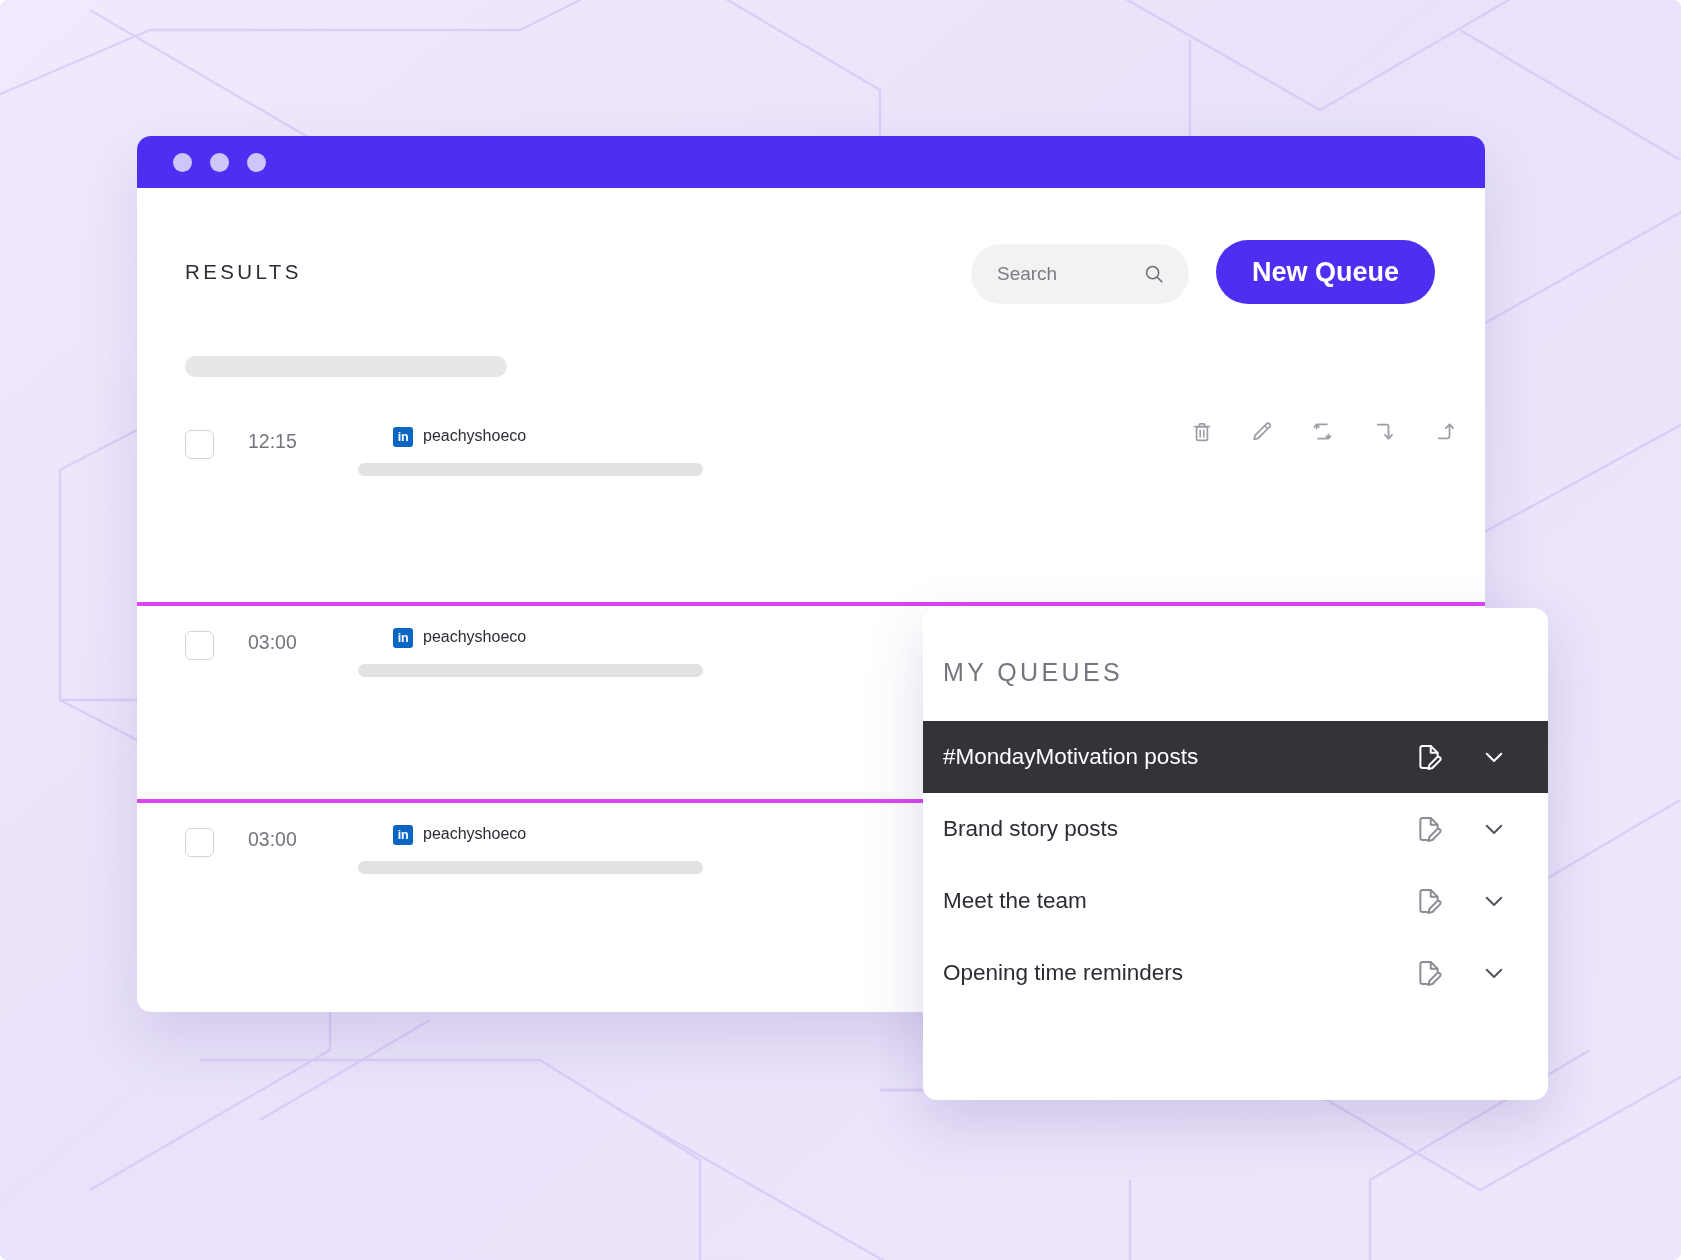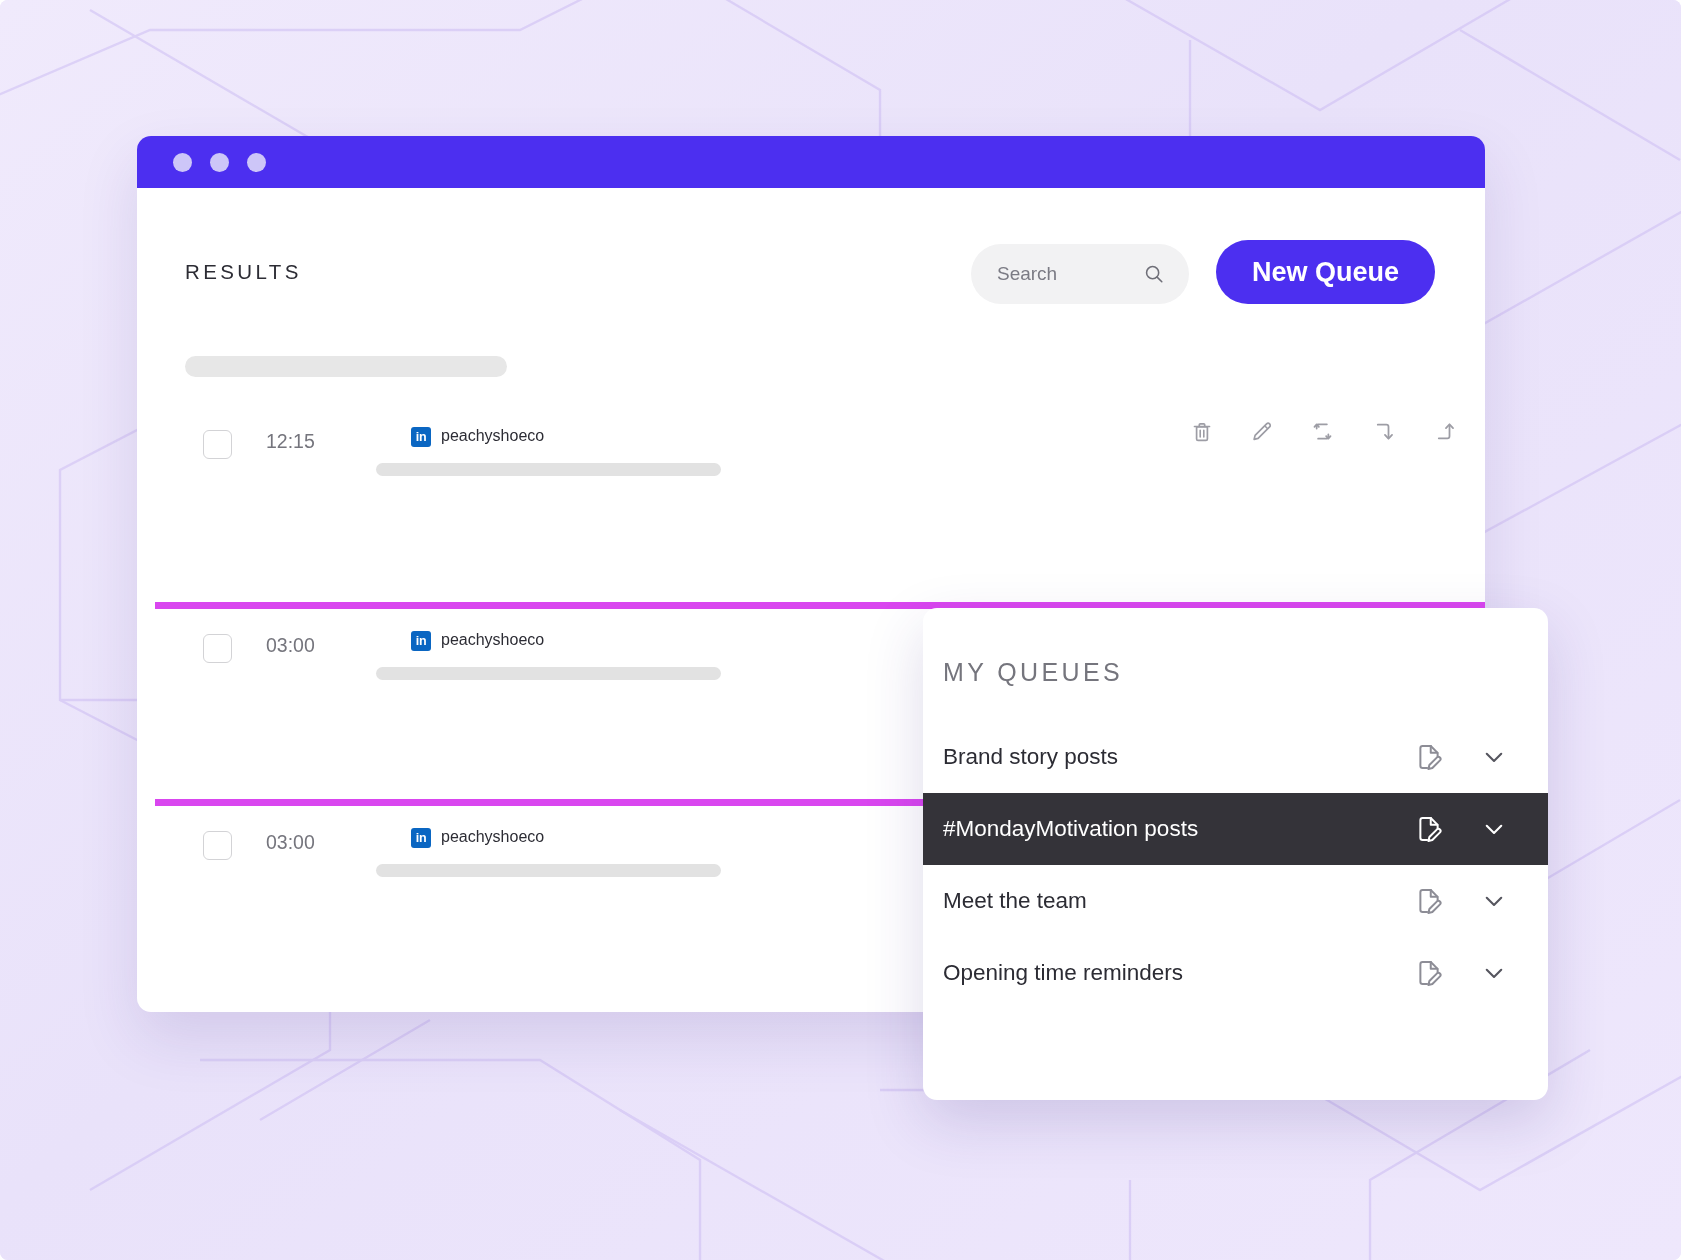--- a/index.html
+++ b/index.html
@@ -106,26 +106,26 @@
 
   
   #skeleton-bar {
     margin: 52px 0 0 48px;
     width: 322px; height: 21px;
     border-radius: 11px;
     background: #e7e7e7;
   }
 
   
-  #results-list { margin-top: 28px; padding-left: 18px; }
+  #results-list { margin-top: 28px; }
 
   .result-row {
     position: relative;
     padding: 22px 0 0 0;
-    border-top: 7px solid #d946ef;
+    border-top: 4px solid #d946ef;
     height: 197px;
   }
   .result-row:first-child { border-top: none; }
 
   .row-main { display: flex; align-items: flex-start; padding-left: 48px; }
 
   .row-check {
     width: 29px; height: 29px;
     border: 1.6px solid #d3d3d6;
     border-radius: 6px;
@@ -379,50 +379,50 @@
 
       </div>
     </div>
   </div>
 
   <div id="queues-panel">
     <div id="queues-title">MY QUEUES</div>
 
     <div id="queues-list">
 
+      <div class="queue-item active">
+        <span class="queue-label">#MondayMotivation posts</span>
+        <span class="queue-icons">
+          <svg class="q-icon" width="30" height="30" viewBox="0 0 24 24" fill="none">
+            <path d="M13.4 3.2H6.9a1.8 1.8 0 0 0-1.8 1.8v14a1.8 1.8 0 0 0 1.8 1.8h3.6" stroke="#ffffff" stroke-width="1.6" stroke-linecap="round" stroke-linejoin="round"></path>
+            <path d="M13.4 3.2L18.9 8.7v3.1" stroke="#ffffff" stroke-width="1.6" stroke-linecap="round" stroke-linejoin="round"></path>
+            <path d="M13.4 3.4v5.2h5.3" stroke="#ffffff" stroke-width="1.6" stroke-linecap="round" stroke-linejoin="round"></path>
+            <path d="M18.4 12.3a1.7 1.7 0 0 1 2.4 2.4l-6.1 6.1-3.2.8.8-3.2 6.1-6.1z" stroke="#ffffff" stroke-width="1.6" stroke-linejoin="round"></path>
+          </svg>
+          <svg class="q-icon" width="28" height="28" viewBox="0 0 24 24" fill="none">
+            <path d="M5.8 9.3L12 15.4l6.2-6.1" stroke="#ffffff" stroke-width="1.8" stroke-linecap="round" stroke-linejoin="round"></path>
+          </svg>
+        </span>
+      </div>
+
       <div class="queue-item">
         <span class="queue-label">Brand story posts</span>
         <span class="queue-icons">
           <svg class="q-icon" width="30" height="30" viewBox="0 0 24 24" fill="none">
             <path d="M13.4 3.2H6.9a1.8 1.8 0 0 0-1.8 1.8v14a1.8 1.8 0 0 0 1.8 1.8h3.6" stroke="#8d8d96" stroke-width="1.6" stroke-linecap="round" stroke-linejoin="round"></path>
             <path d="M13.4 3.2L18.9 8.7v3.1" stroke="#8d8d96" stroke-width="1.6" stroke-linecap="round" stroke-linejoin="round"></path>
             <path d="M13.4 3.4v5.2h5.3" stroke="#8d8d96" stroke-width="1.6" stroke-linecap="round" stroke-linejoin="round"></path>
             <path d="M18.4 12.3a1.7 1.7 0 0 1 2.4 2.4l-6.1 6.1-3.2.8.8-3.2 6.1-6.1z" stroke="#8d8d96" stroke-width="1.6" stroke-linejoin="round"></path>
           </svg>
           <svg class="q-icon" width="28" height="28" viewBox="0 0 24 24" fill="none">
             <path d="M5.8 9.3L12 15.4l6.2-6.1" stroke="#55555e" stroke-width="1.8" stroke-linecap="round" stroke-linejoin="round"></path>
           </svg>
         </span>
       </div>
 
-      <div class="queue-item active">
-        <span class="queue-label">#MondayMotivation posts</span>
-        <span class="queue-icons">
-          <svg class="q-icon" width="30" height="30" viewBox="0 0 24 24" fill="none">
-            <path d="M13.4 3.2H6.9a1.8 1.8 0 0 0-1.8 1.8v14a1.8 1.8 0 0 0 1.8 1.8h3.6" stroke="#ffffff" stroke-width="1.6" stroke-linecap="round" stroke-linejoin="round"></path>
-            <path d="M13.4 3.2L18.9 8.7v3.1" stroke="#ffffff" stroke-width="1.6" stroke-linecap="round" stroke-linejoin="round"></path>
-            <path d="M13.4 3.4v5.2h5.3" stroke="#ffffff" stroke-width="1.6" stroke-linecap="round" stroke-linejoin="round"></path>
-            <path d="M18.4 12.3a1.7 1.7 0 0 1 2.4 2.4l-6.1 6.1-3.2.8.8-3.2 6.1-6.1z" stroke="#ffffff" stroke-width="1.6" stroke-linejoin="round"></path>
-          </svg>
-          <svg class="q-icon" width="28" height="28" viewBox="0 0 24 24" fill="none">
-            <path d="M5.8 9.3L12 15.4l6.2-6.1" stroke="#ffffff" stroke-width="1.8" stroke-linecap="round" stroke-linejoin="round"></path>
-          </svg>
-        </span>
-      </div>
-
       <div class="queue-item">
         <span class="queue-label">Meet the team</span>
         <span class="queue-icons">
           <svg class="q-icon" width="30" height="30" viewBox="0 0 24 24" fill="none">
             <path d="M13.4 3.2H6.9a1.8 1.8 0 0 0-1.8 1.8v14a1.8 1.8 0 0 0 1.8 1.8h3.6" stroke="#8d8d96" stroke-width="1.6" stroke-linecap="round" stroke-linejoin="round"></path>
             <path d="M13.4 3.2L18.9 8.7v3.1" stroke="#8d8d96" stroke-width="1.6" stroke-linecap="round" stroke-linejoin="round"></path>
             <path d="M13.4 3.4v5.2h5.3" stroke="#8d8d96" stroke-width="1.6" stroke-linecap="round" stroke-linejoin="round"></path>
             <path d="M18.4 12.3a1.7 1.7 0 0 1 2.4 2.4l-6.1 6.1-3.2.8.8-3.2 6.1-6.1z" stroke="#8d8d96" stroke-width="1.6" stroke-linejoin="round"></path>
           </svg>
           <svg class="q-icon" width="28" height="28" viewBox="0 0 24 24" fill="none">

